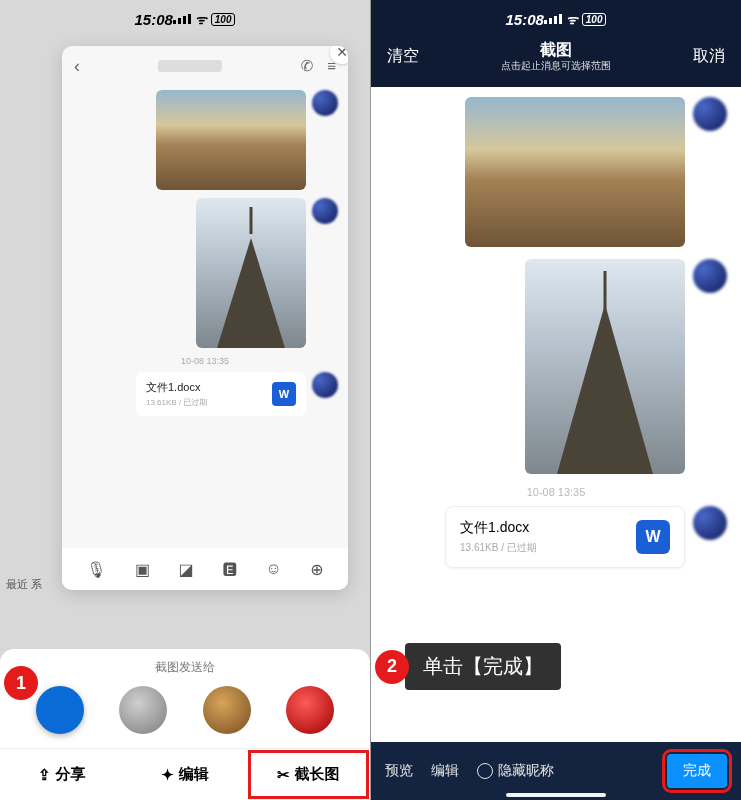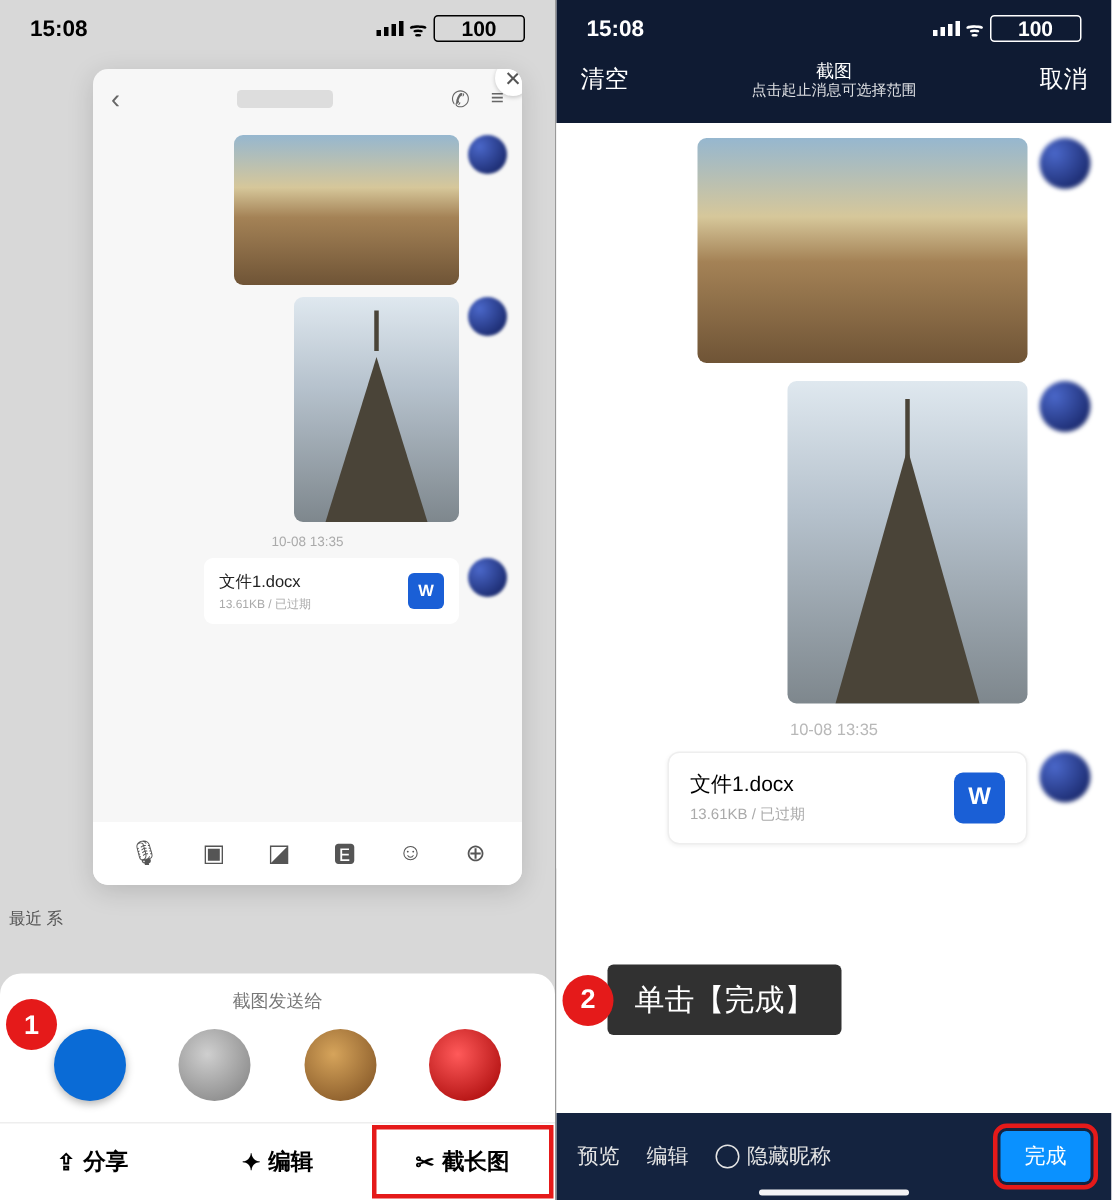--- a/index.html
+++ b/index.html
@@ -4,29 +4,29 @@
 <style>
   * { margin:0; padding:0; box-sizing:border-box; font-family:-apple-system,"PingFang SC",sans-serif; }
   body { background:#fff; width:741px; height:800px; overflow:hidden; position:relative; }
   .canvas { display:flex; width:741px; height:800px; }
   .col { position:relative; flex:1; height:100%; }
   .col-left { background:#d8d8d8; }
   .col-right { background:#fff; }
   .divider { width:1px; background:#999; height:100%; }
 
   
-  .status { display:flex; justify-content:space-between; align-items:center; padding:4px 20px 0; height:34px; font-weight:600; font-size:15px; }
+  .status { display:flex; justify-content:center; align-items:center; padding:4px 20px 0; height:34px; font-weight:600; font-size:15px;font-style:italic; }
   .status-r { display:flex; align-items:center; gap:4px; font-size:13px; }
   .sig-dots { display:flex; align-items:flex-end; gap:2px; }
   .sig-dots span { width:3px; background:#000; display:block; }
   .sig-dots span:nth-child(1){height:4px}
   .sig-dots span:nth-child(2){height:6px}
   .sig-dots span:nth-child(3){height:8px}
   .sig-dots span:nth-child(4){height:10px}
-  .batbox { border:1px solid #000; border-radius:3px; padding:0 18px; font-size:14px; font-weight:700; }
+  .batbox { border:1px solid #000; border-radius:3px; padding:0 3px; font-size:10px; font-weight:700; }
   .col-right .status, .col-right .status * { color:#fff; }
   .col-right .sig-dots span{background:#fff}
   .col-right .batbox{border-color:#fff}
 
   
   .card { position:absolute; top:46px; left:62px; right:22px; bottom:210px; background:#f7f7f7; border-radius:10px; box-shadow:0 4px 18px rgba(0,0,0,.15); overflow:hidden; }
   .card .close { position:absolute; top:-6px; right:-6px; width:24px; height:24px; background:#fff; border-radius:50%; display:flex; align-items:center; justify-content:center; font-size:14px; color:#555; box-shadow:0 1px 3px rgba(0,0,0,.2); }
   .chat-hd { height:40px; display:flex; align-items:center; justify-content:space-between; padding:0 12px; }
   .back-ic{font-size:18px;color:#666}
   .hd-title{width:64px;height:12px;background:#ddd;border-radius:3px}
@@ -49,27 +49,27 @@
   .tray-title{text-align:center;font-size:12px;color:#777;margin-bottom:10px}
   .tray-row{display:flex;justify-content:space-around;padding:0 18px;margin-bottom:14px}
   .tray-dot{width:48px;height:48px;border-radius:50%}
   .tray-dot.blue{background:#0a6bd6;box-shadow:0 2px 6px rgba(0,0,0,.3)}
   .tray-dot.gray{background:radial-gradient(circle at 40% 35%,#cfcfcf,#7d7d7d)}
   .tray-dot.gold{background:radial-gradient(circle at 40% 35%,#d6a45b,#7a4d20)}
   .tray-dot.red{background:radial-gradient(circle at 40% 35%,#ff5a5a,#a00000)}
   .tray-actions{display:flex;border-top:1px solid #eee}
   .tray-act{flex:1;text-align:center;padding:16px 0;font-size:15px;font-weight:600;display:flex;align-items:center;justify-content:center;gap:5px}
   .tray-act.hl{outline:3px solid #e51a1a;outline-offset:-4px}
-  .side-label{position:absolute;left:6px;bottom:180px;font-size:11px;color:#555;writing-mode:horizontal-tb}
+  .side-label{position:absolute;left:6px;bottom:208px;font-size:11px;color:#555;writing-mode:horizontal-tb}
 
   
   .r-top{background:#0f1b33;color:#fff;padding-bottom:8px}
   .r-hd{display:flex;justify-content:space-between;align-items:center;padding:6px 16px}
   .r-hd-c{text-align:center;line-height:1.25}
-  .r-hd-c .ttl{font-size:12px;font-weight:400}
+  .r-hd-c .ttl{font-size:16px;font-weight:700}
   .r-hd-c .sub{font-size:10px;opacity:.85}
   .r-body{background:#fff;padding:10px 14px 4px}
   .r-msg{display:flex;justify-content:flex-end;gap:8px;margin-bottom:12px}
   .r-avatar{width:34px;height:34px;border-radius:50%;background:radial-gradient(circle at 30% 30%,#4a67c9,#0e1a56);filter:blur(1.5px)}
   .r-venice{width:220px;height:150px}
   .r-eiffel{width:160px;height:215px}
   .r-ts{text-align:center;font-size:11px;color:#b8b8b8;margin:4px 0 8px}
   .r-file{background:#fff;border:1px solid #eee;border-radius:8px;padding:12px 14px;display:flex;align-items:center;justify-content:space-between;width:240px;box-shadow:0 1px 3px rgba(0,0,0,.06)}
   .r-file .fname{font-size:14px}
   .r-file .fmeta{font-size:10px;color:#aaa;margin-top:4px}

